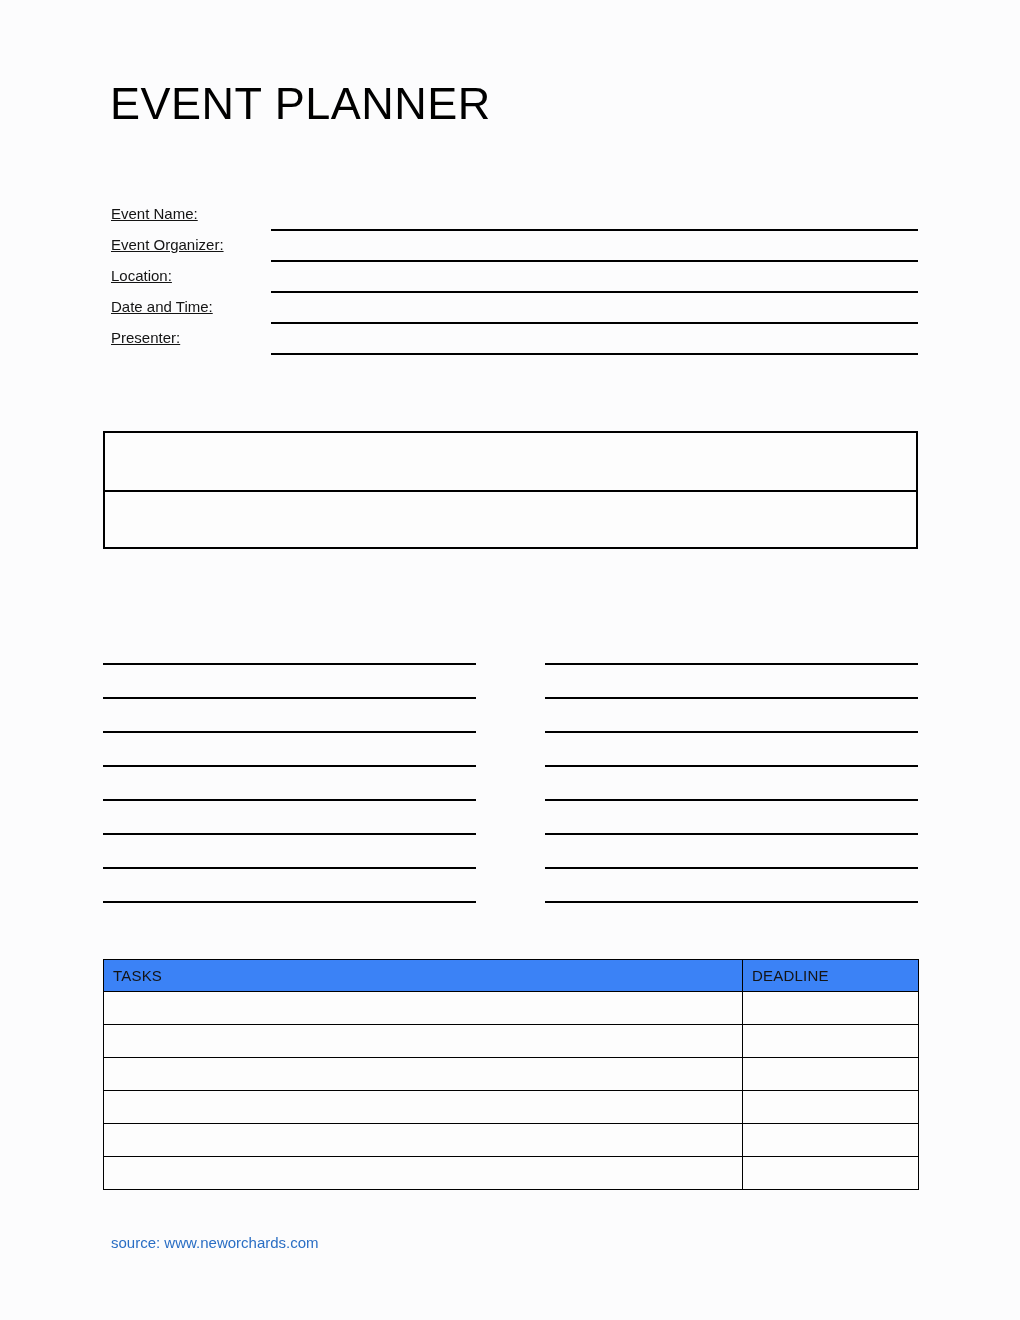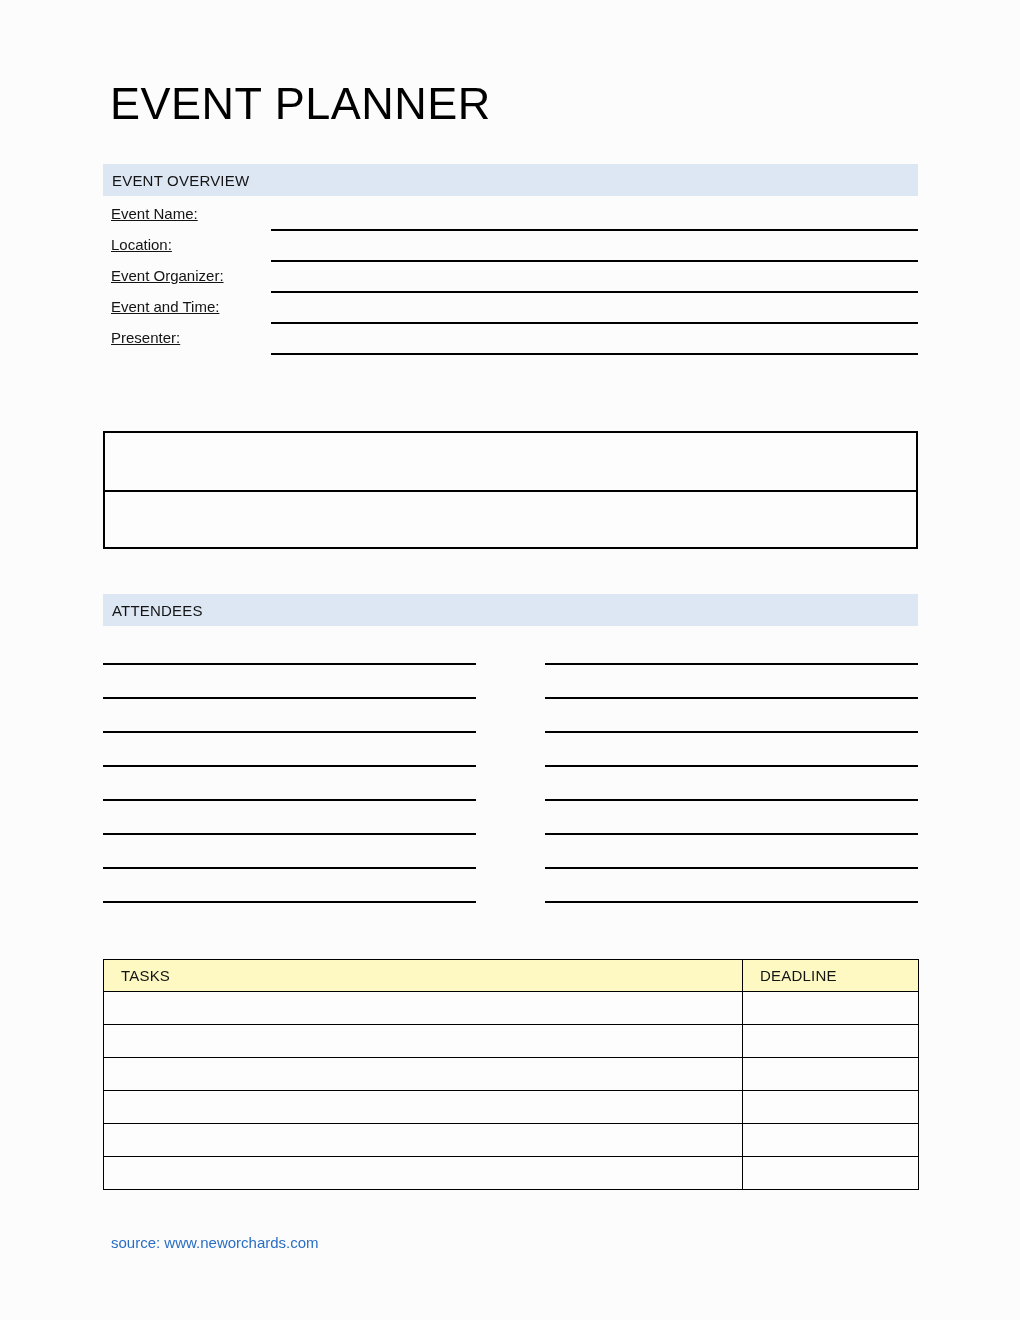--- a/index.html
+++ b/index.html
@@ -136,27 +136,27 @@
   }
   .tasks-table th,
   .tasks-table td {
     border: 1.5px solid #000000;
     padding: 0;
     height: 33px;
     box-sizing: border-box;
     background: #fdfdfd;
   }
   .tasks-table thead th {
-    background: #fef9c3;
+    background: #3b82f6;
     text-align: left;
     font-weight: 400;
     font-size: 15px;
     letter-spacing: 0.2px;
     color: #141414;
-    padding-left: 17px;
+    padding-left: 9px;
     height: 32px;
   }
   .col-tasks { width: 639px; }
   .col-deadline { width: 176px; }
 
   
   .source-line {
     position: absolute;
     left: 111px;
     top: 1212px;
@@ -166,56 +166,50 @@
     margin-top: 22px;
   }
 </style>
 </head>
 <body>
 
 <div class="page">
 
   <div class="doc-title">EVENT PLANNER</div>
 
-  <div class="section-bar" id="bar-overview">
-    <span class="section-label">EVENT OVERVIEW</span>
-  </div>
 
   <div class="overview-fields">
     <div class="field-row">
       <span class="field-label">Event Name:</span>
       <span class="field-line"></span>
     </div>
     <div class="field-row">
+      <span class="field-label">Event Organizer:</span>
+      <span class="field-line"></span>
+    </div>
+    <div class="field-row">
       <span class="field-label">Location:</span>
       <span class="field-line"></span>
     </div>
     <div class="field-row">
-      <span class="field-label">Event Organizer:</span>
-      <span class="field-line"></span>
-    </div>
-    <div class="field-row">
-      <span class="field-label">Event and Time:</span>
+      <span class="field-label">Date and Time:</span>
       <span class="field-line"></span>
     </div>
     <div class="field-row">
       <span class="field-label">Presenter:</span>
       <span class="field-line"></span>
     </div>
   </div>
 
 
   <div class="agenda-boxes">
     <div class="agenda-box"></div>
     <div class="agenda-box last"></div>
   </div>
 
-  <div class="section-bar" id="bar-attendees">
-    <span class="section-label">ATTENDEES</span>
-  </div>
 
   <div class="attendees-area">
     <div class="att-col">
       <div class="att-line"></div>
       <div class="att-line"></div>
       <div class="att-line"></div>
       <div class="att-line"></div>
       <div class="att-line"></div>
       <div class="att-line"></div>
       <div class="att-line"></div>

